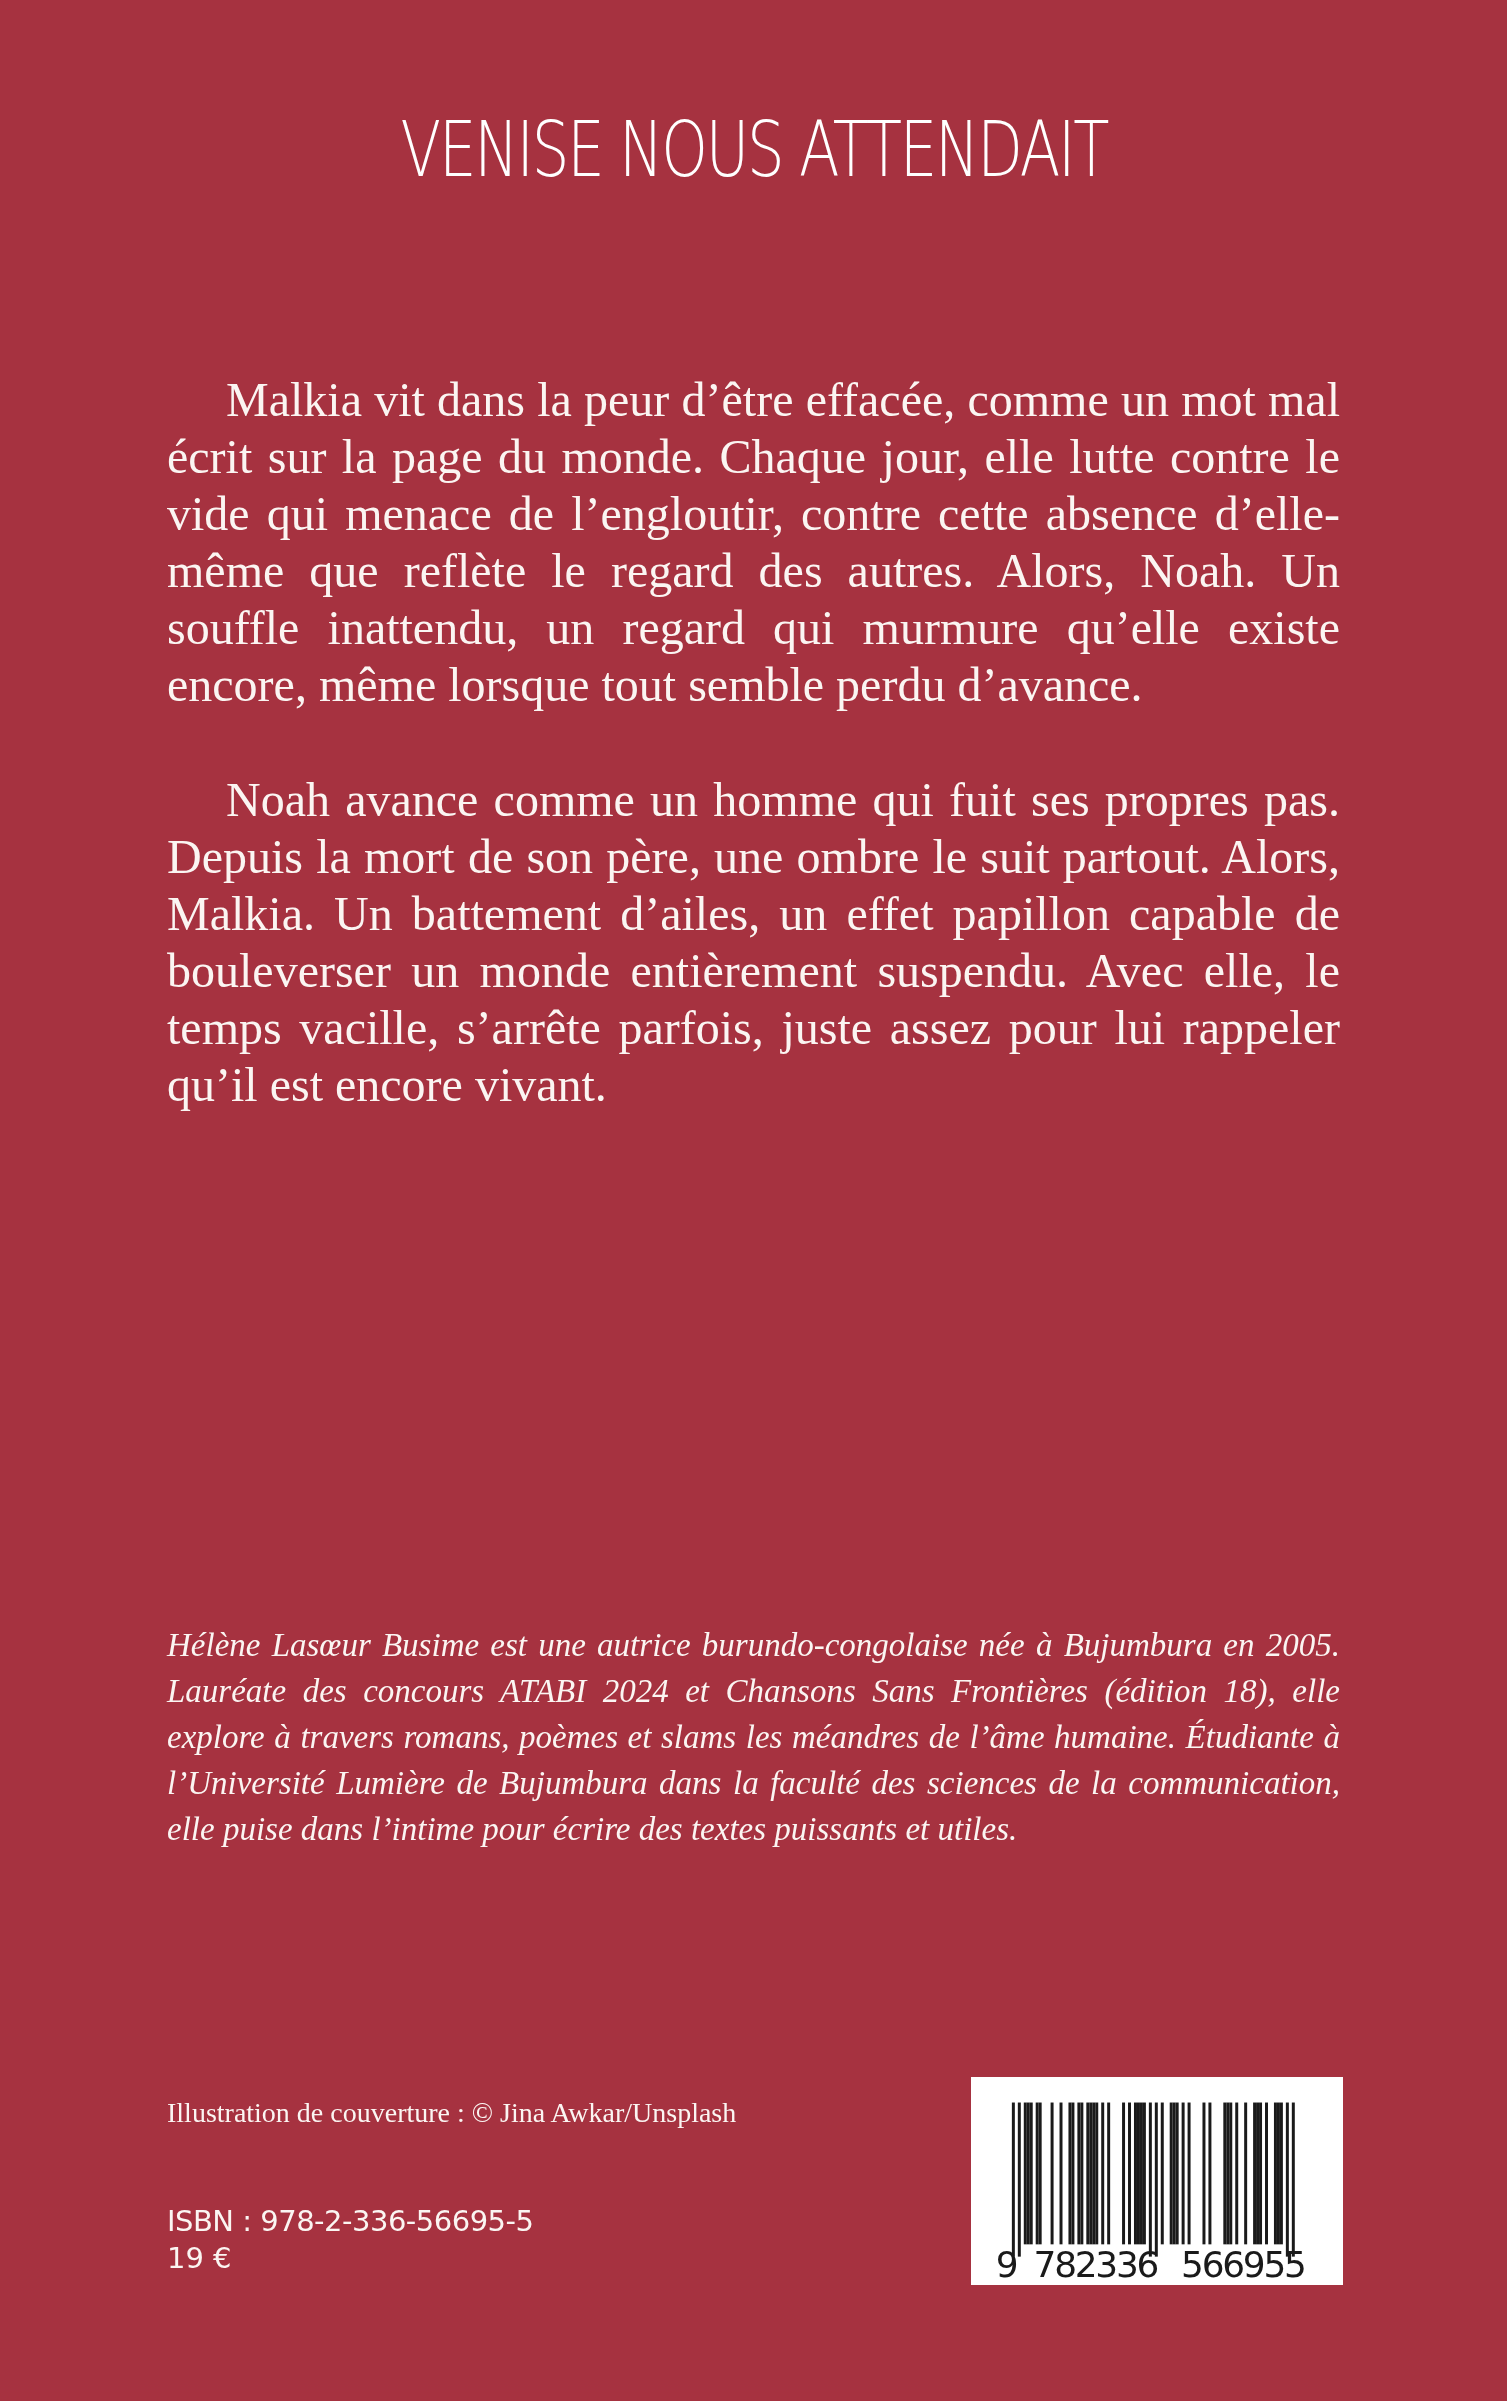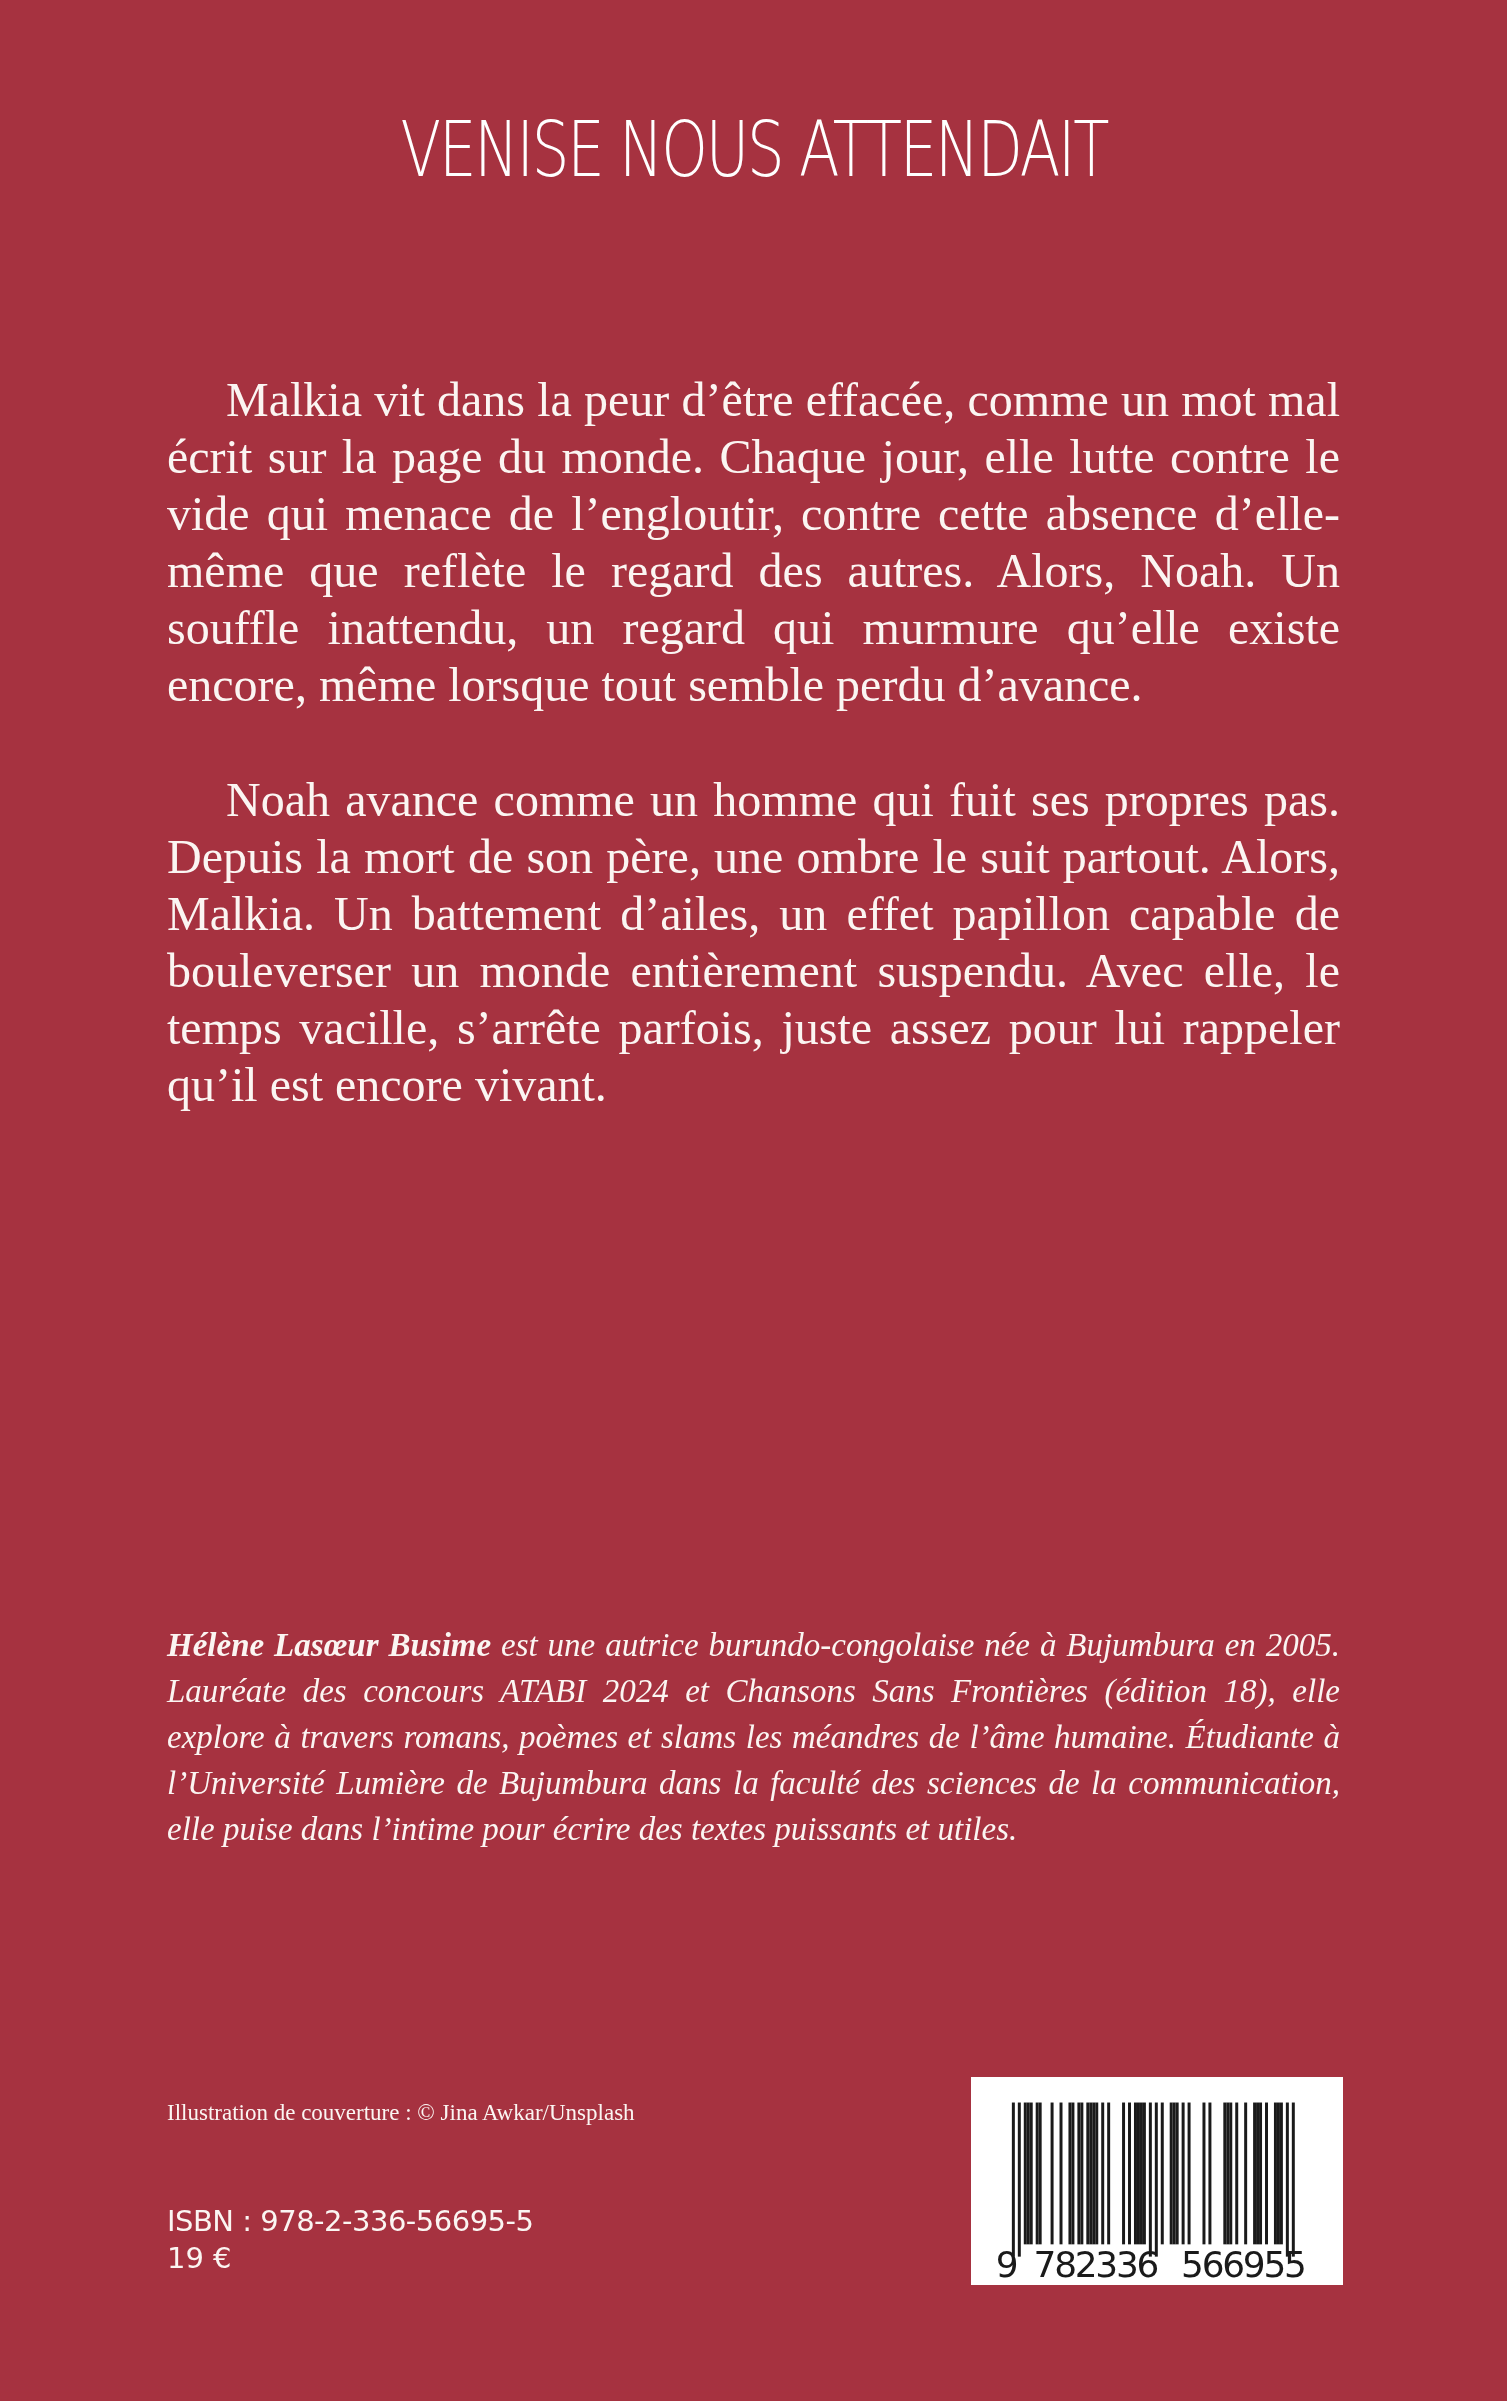--- a/index.html
+++ b/index.html
@@ -41,25 +41,25 @@
     position: absolute;
     left: 167px;
     width: 1173px;
     top: 1622px;
     font-size: 33px;
     line-height: 46px;
     font-style: italic;
     text-align: justify;
   }
   .bio p { margin: 0; }
-  .bio .author { font-weight: bold; }
+  .bio .author { font-weight: normal; }
   .credit {
     position: absolute;
     left: 167px; top: 2097px;
-    font-size: 23px;
+    font-size: 28px;
     line-height: 32px;
   }
   .isbn {
     position: absolute;
     left: 167px; top: 2205px;
     font-family: "DejaVu Sans", "Liberation Sans", sans-serif;
     font-size: 29px;
     line-height: 32px;
     letter-spacing: -0.5px;
   }

